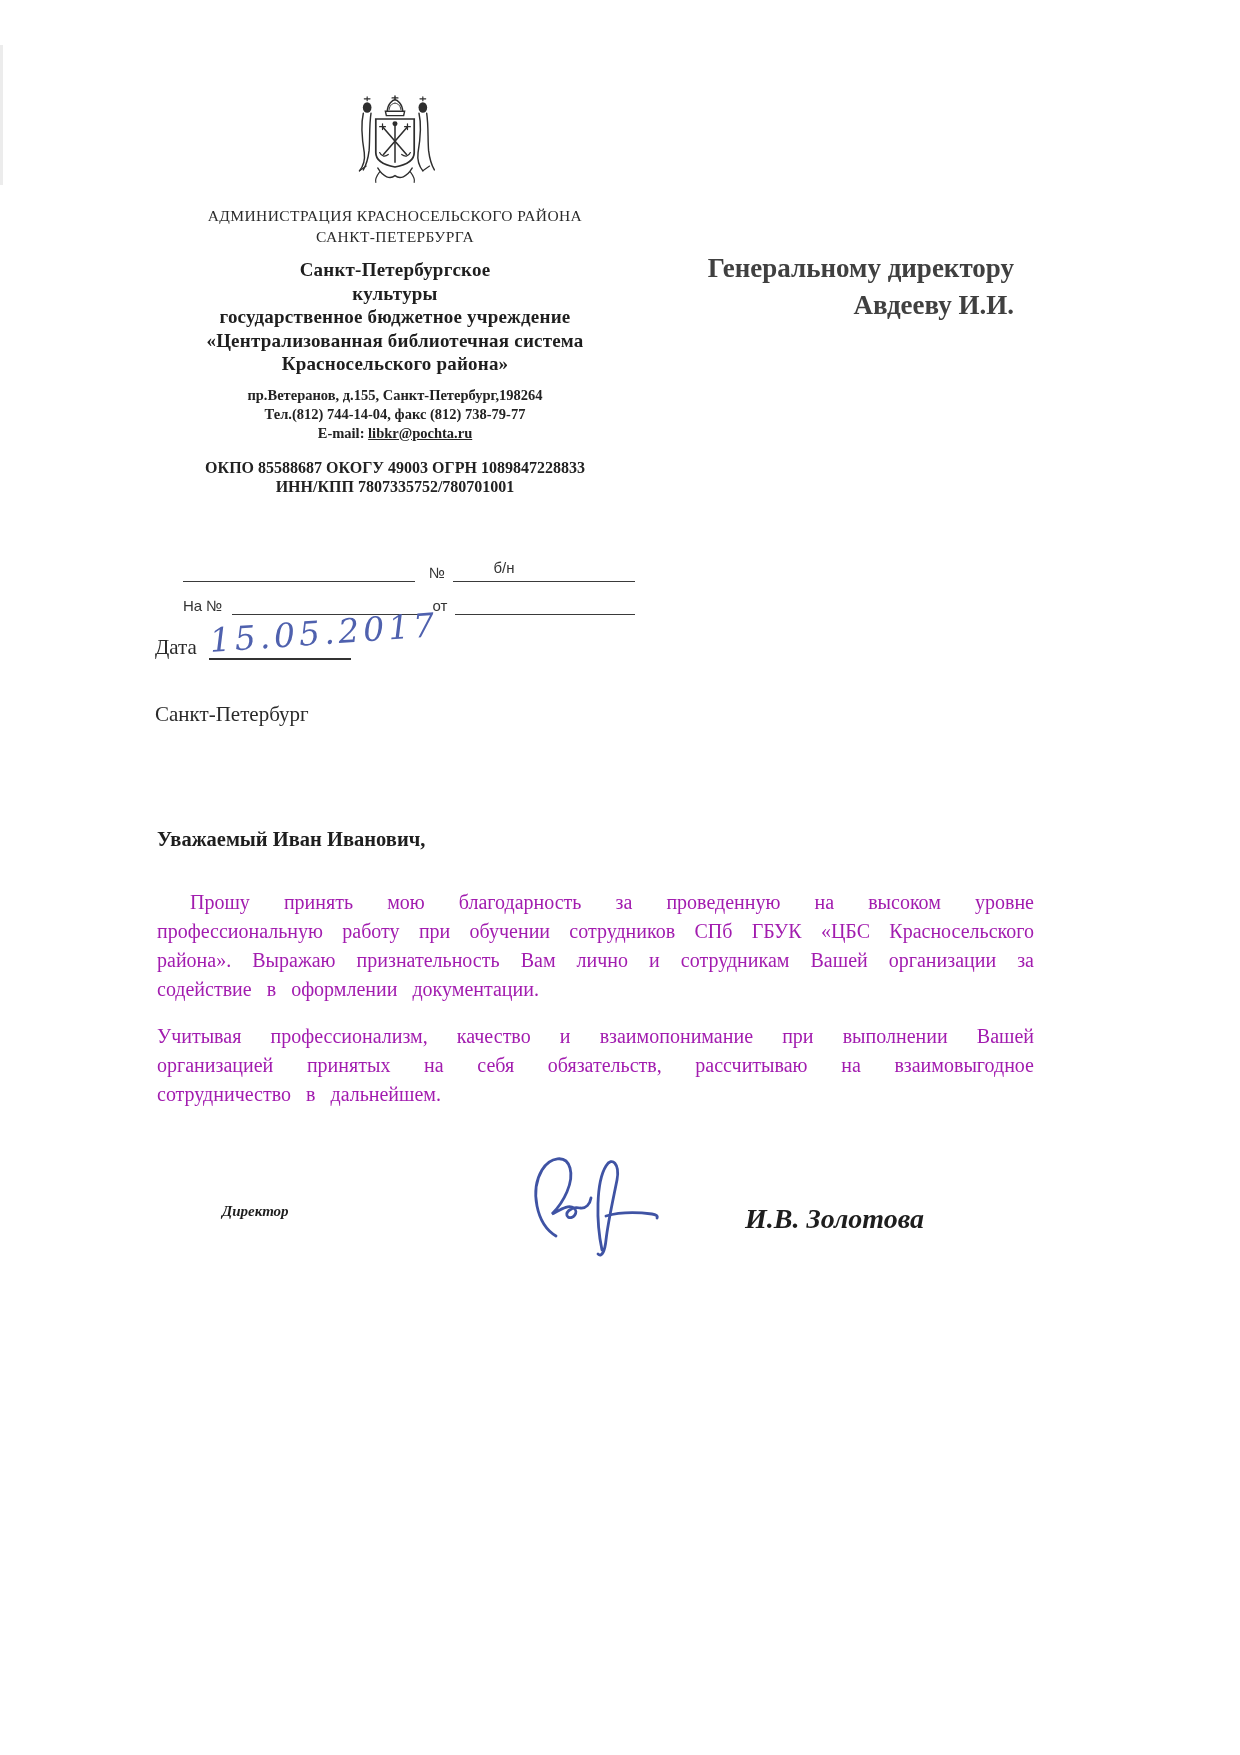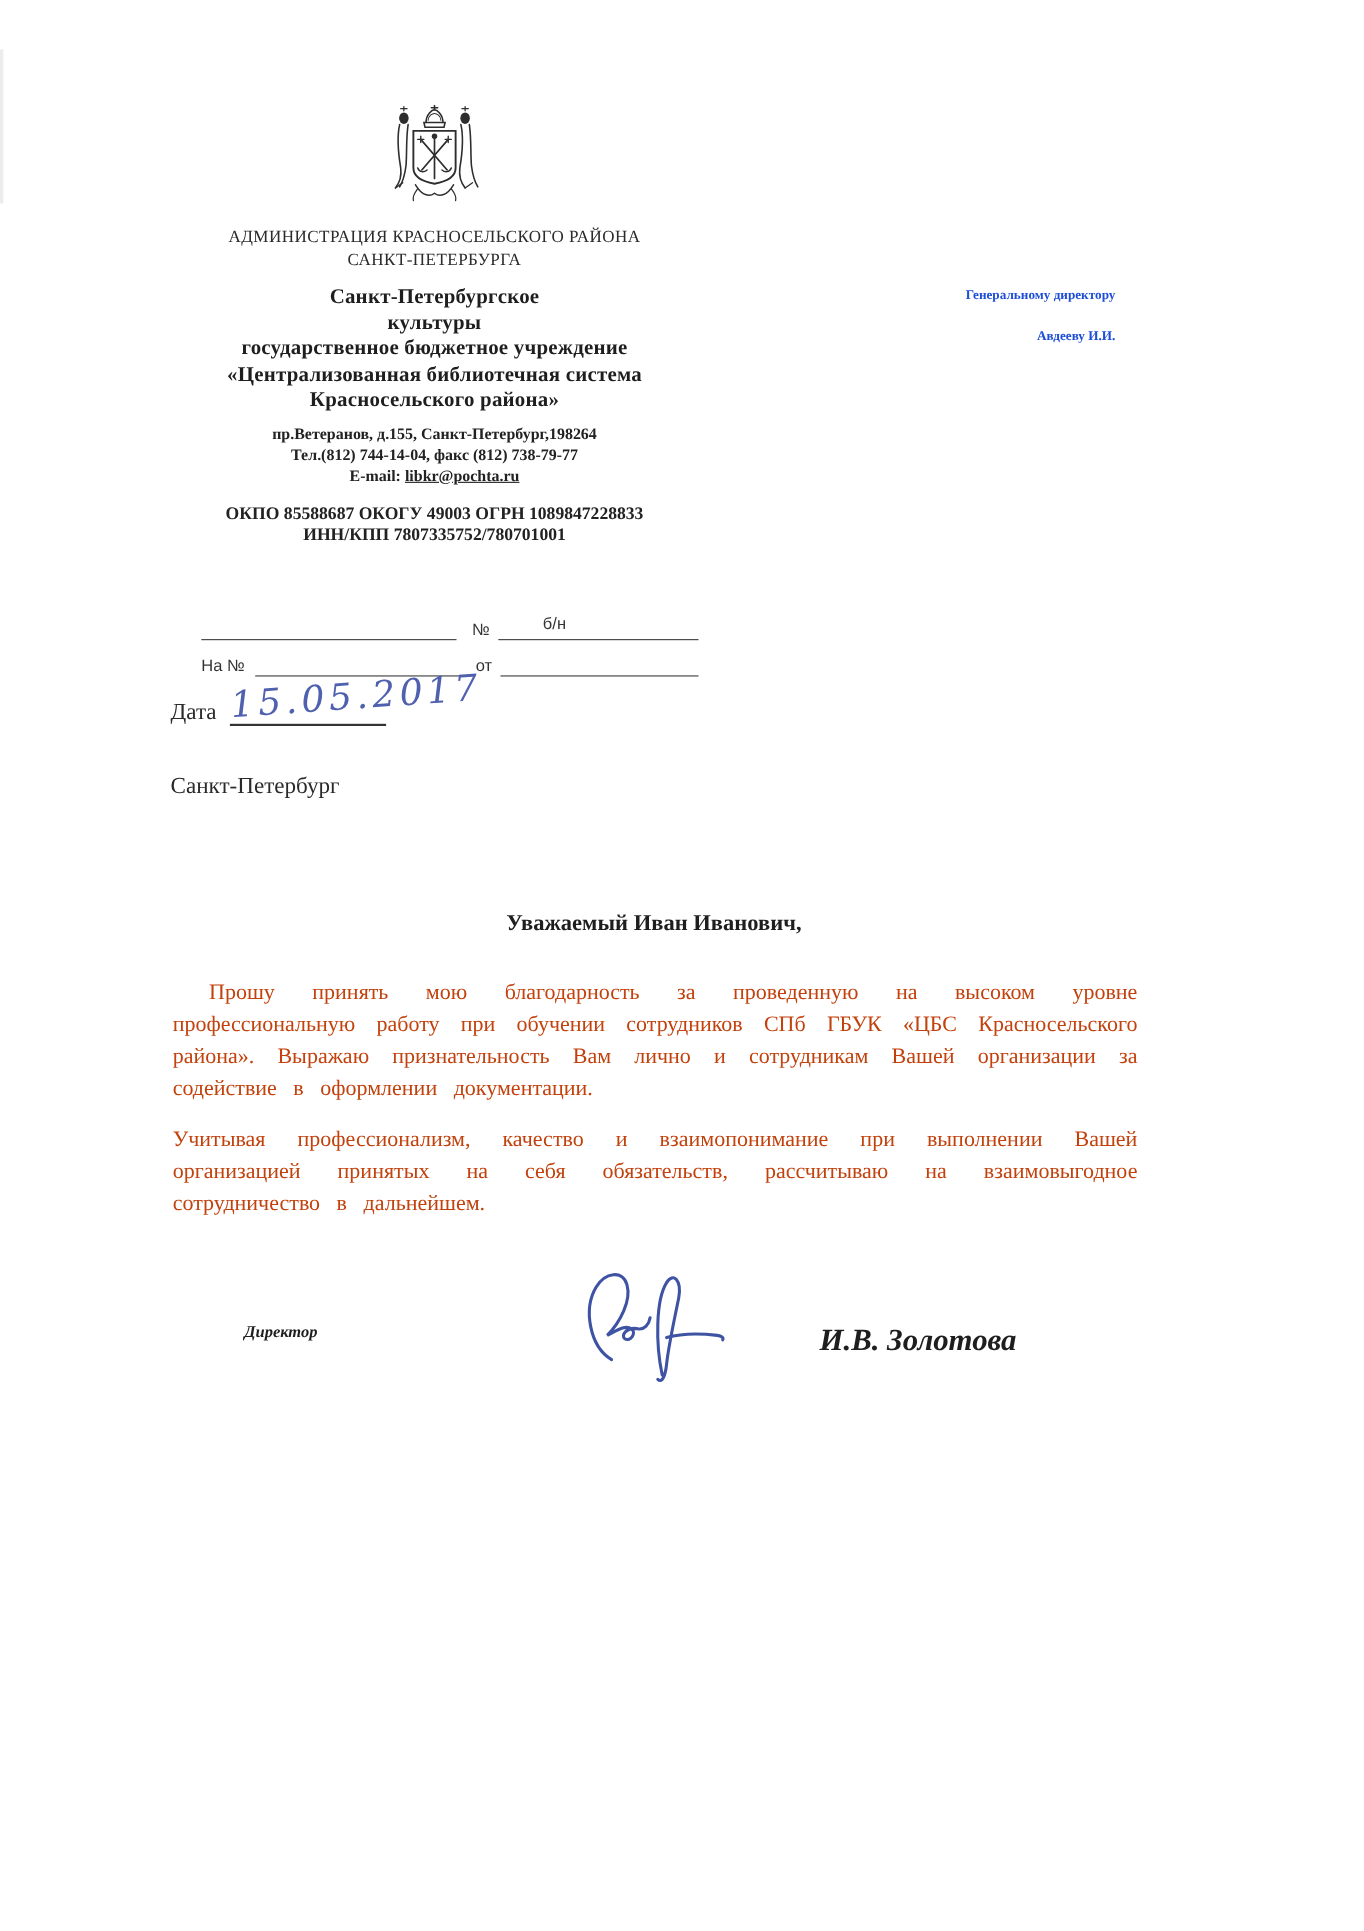--- a/index.html
+++ b/index.html
@@ -31,23 +31,23 @@
   .contact-block { margin-top: 10px; font-weight: bold; font-size: 14.5px; line-height: 19px; color: #222; }
   .email-value { text-decoration: underline; }
   .registry-block { margin-top: 15px; font-weight: bold; font-size: 16px; line-height: 19px; color: #222; }
 
   
   .addressee {
     position: absolute;
     right: 226px; top: 250px;
     text-align: right;
     font-weight: bold;
-    font-size: 12px;
+    font-size: 27px;
     line-height: 37px;
-    color: #1d4ed8;
+    color: #404040;
   }
 
   
   .ref-block {
     position: absolute;
     left: 183px; top: 556px;
     width: 452px;
     font-family: "Liberation Sans", sans-serif;
     font-size: 15px;
     color: #333;
@@ -87,35 +87,34 @@
     transform: rotate(-4deg);
     transform-origin: left bottom;
   }
   .city-line { position: absolute; left: 155px; top: 702px; font-size: 21px; color: #2a2a2a; }
 
   
   .salutation {
     position: absolute;
     left: 157px; top: 828px;
     width: 875px;
-    text-align: center;
     font-weight: bold;
     font-size: 20.5px;
     color: #1e1e1e;
   }
   .para {
     position: absolute;
     left: 157px;
     width: 877px;
     margin: 0;
     font-size: 20px;
     line-height: 29px;
     text-align: justify;
     word-spacing: 10px;
-    color: #c2410c;
+    color: #a21caf;
   }
   .para-1 { top: 888px; text-indent: 33px; }
   .para-2 { top: 1022px; }
 
   
   .sig-position { position: absolute; left: 222px; top: 1203px; font-weight: bold; font-style: italic; font-size: 15px; color: #1e1e1e; }
   .sig-name     { position: absolute; left: 745px; top: 1203px; font-weight: bold; font-style: italic; font-size: 28px; color: #1e1e1e; }
   .sig-scribble { position: absolute; left: 518px; top: 1138px; }
 </style>
 </head>

